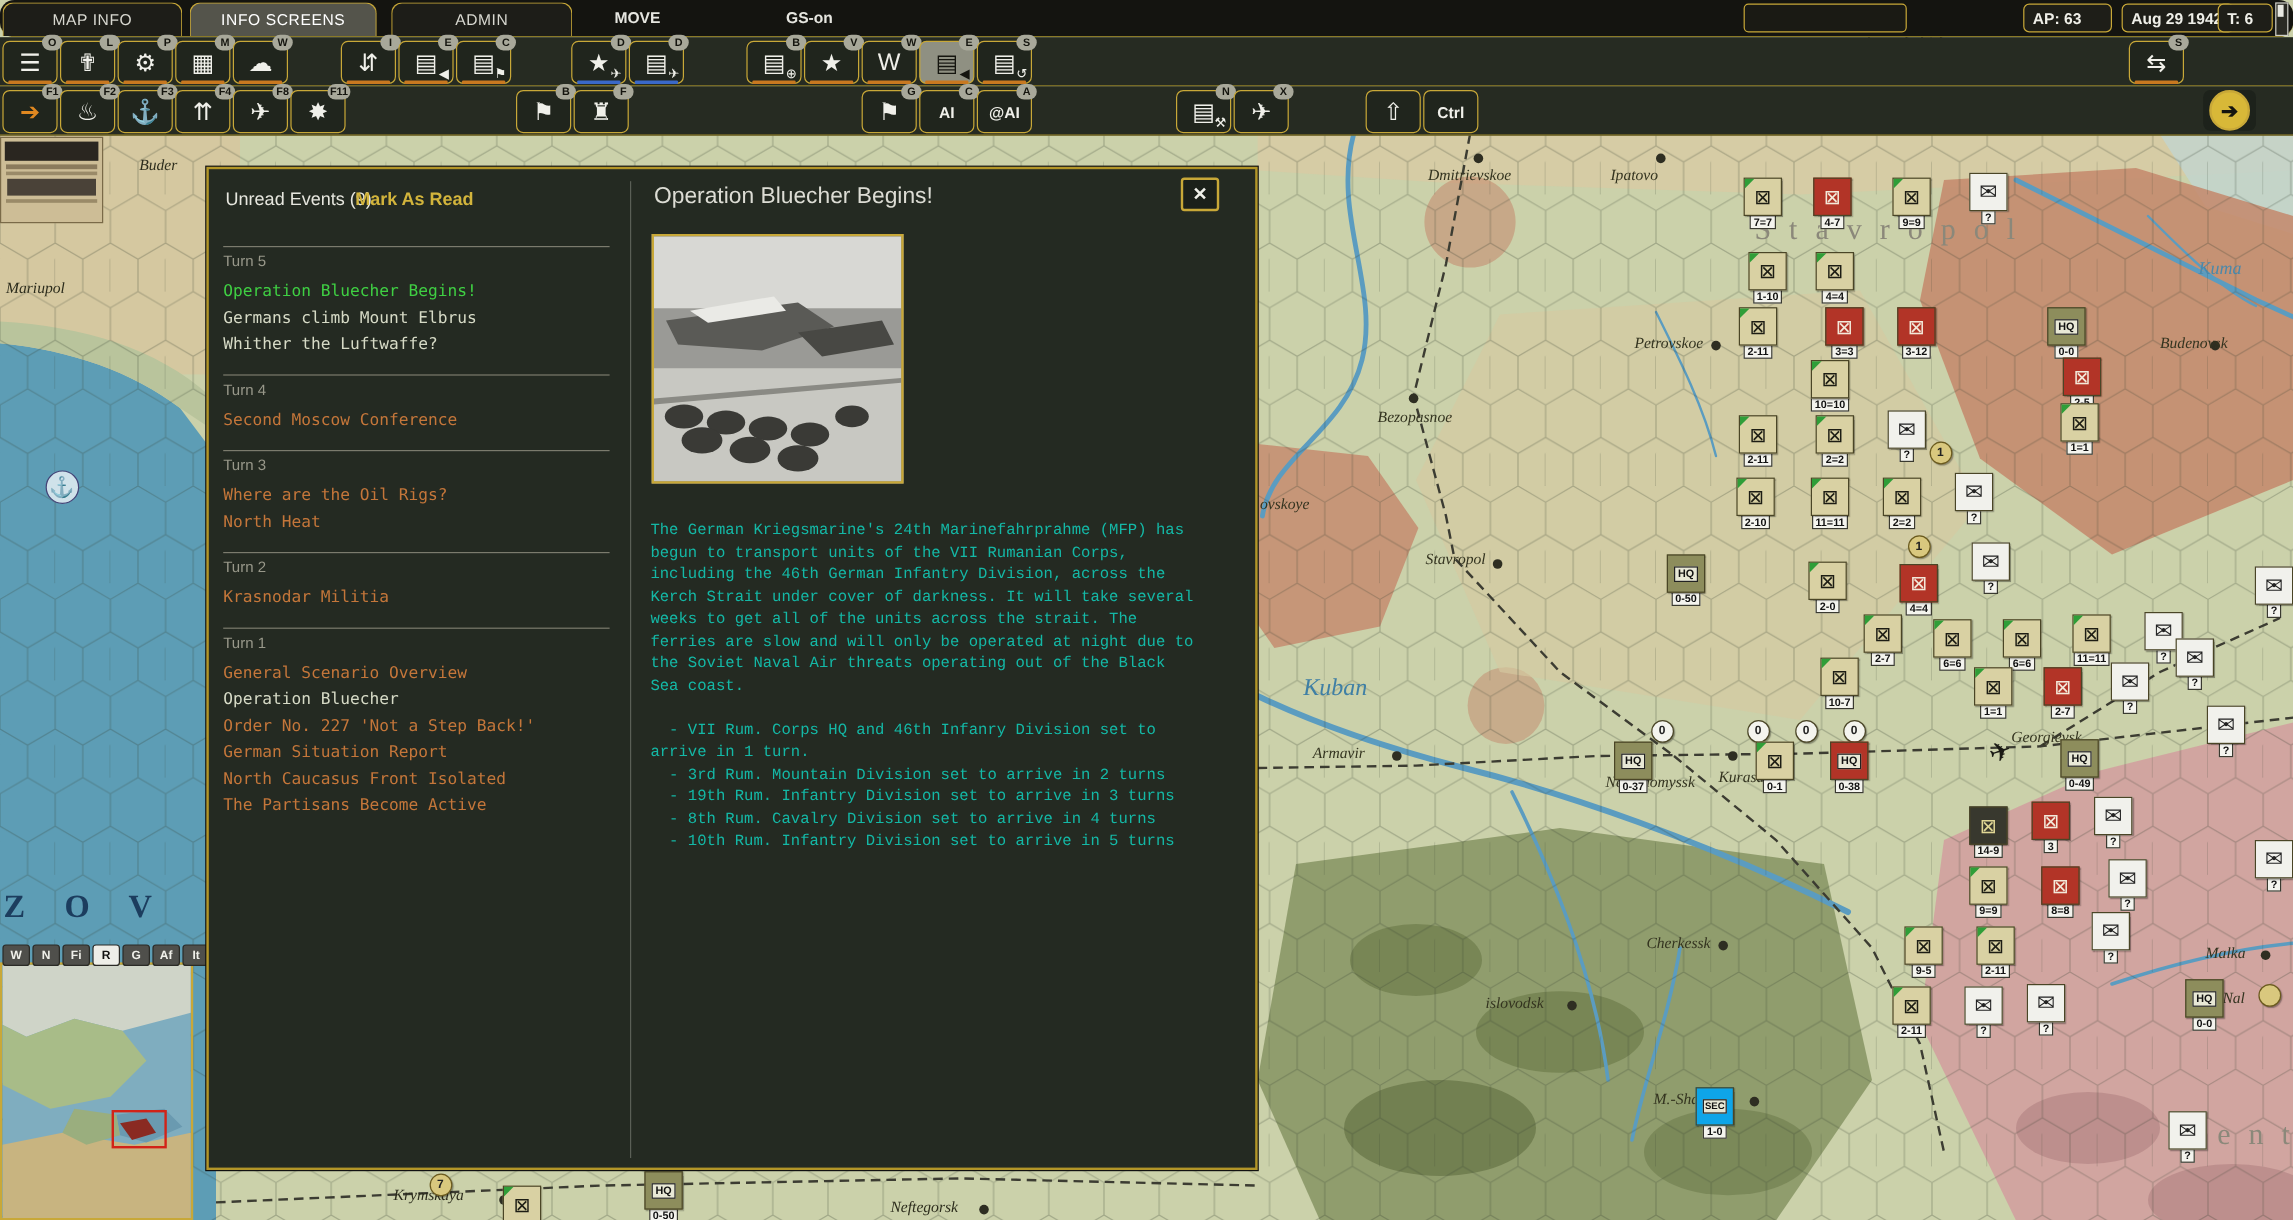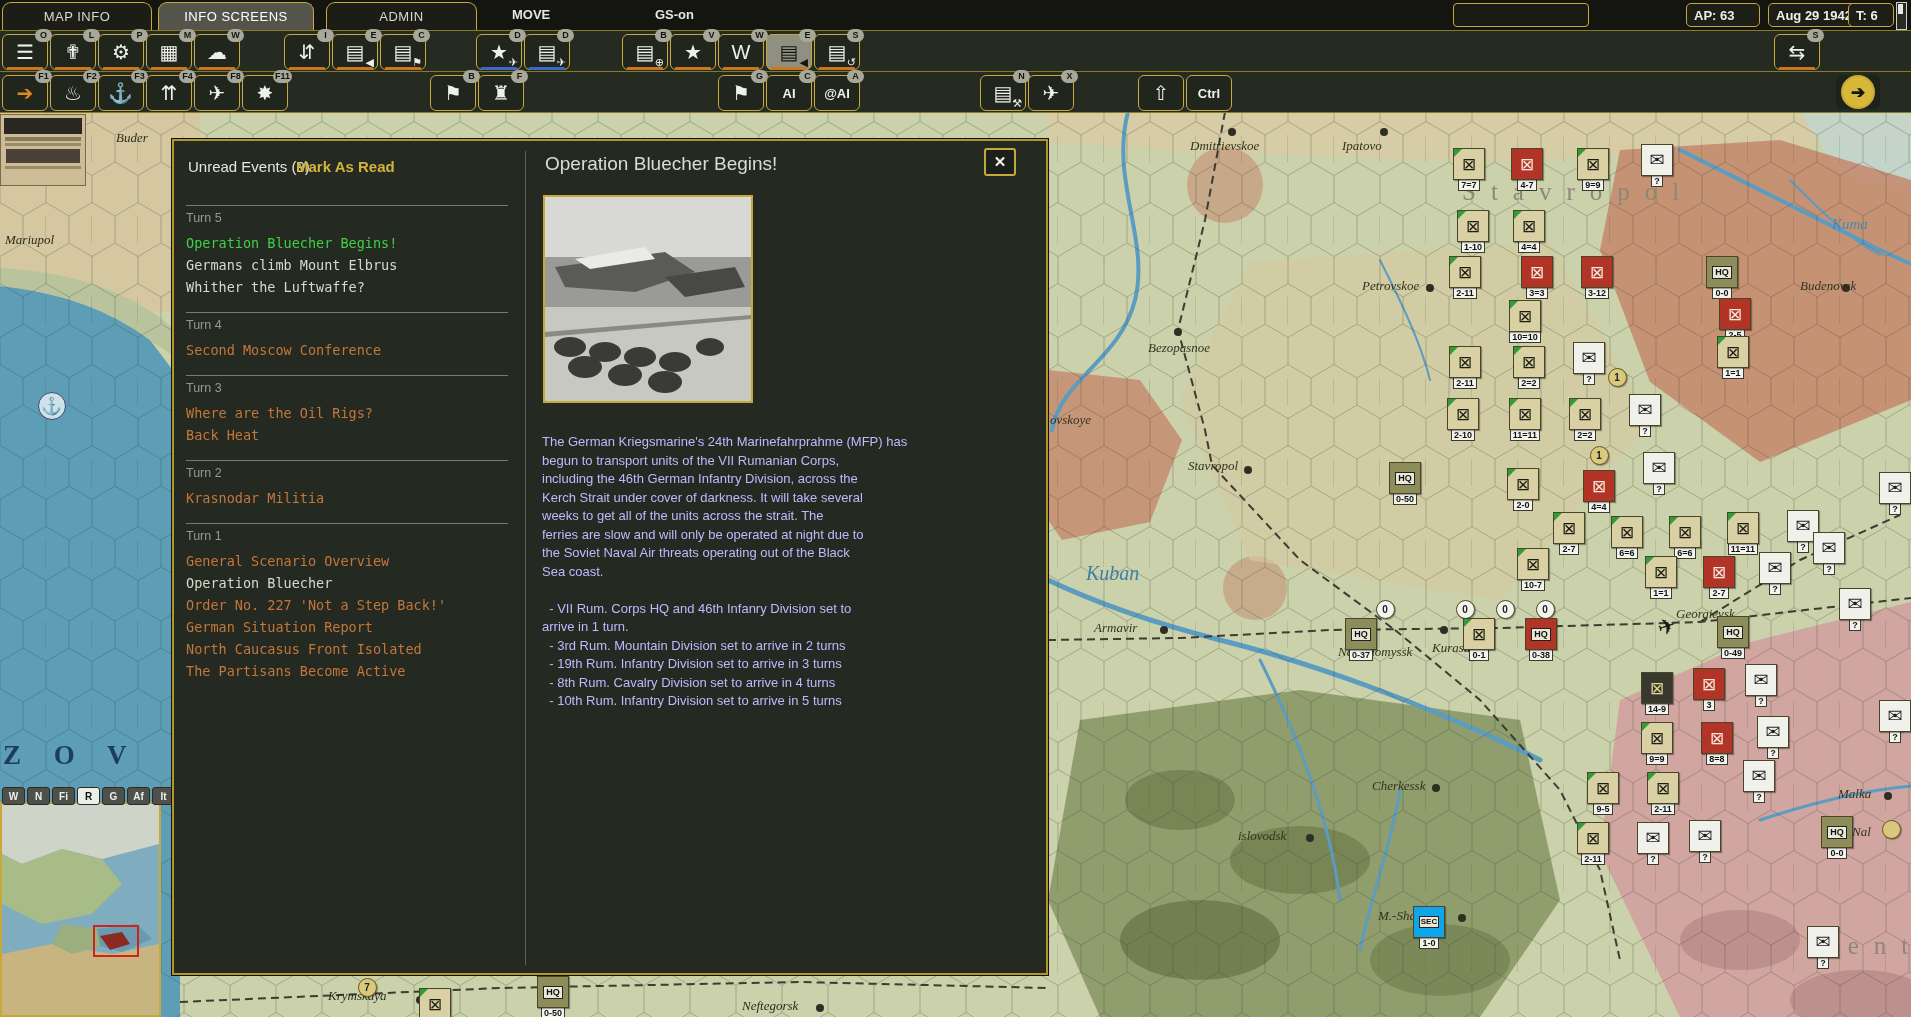--- a/index.html
+++ b/index.html
@@ -1,20 +1,20 @@
 <!DOCTYPE html>
 <html><head>
 <meta charset="utf-8">
 <style>
   html,body{margin:0;padding:0;background:#000;}
   #stage{position:relative;width:1911px;height:1017px;overflow:hidden;
          font-family:"Liberation Sans",sans-serif;background:#cbd1aa;}
   
   #tabbar{position:absolute;left:0;top:0;width:1911px;height:30px;background:#141410;z-index:30;
-          border-bottom:1px solid #8a7a28;}
+          border-bottom:1px solid #8a7a28;border-radius:12px;}
   .tab{position:absolute;top:2px;height:27px;border:1px solid #c8a838;border-bottom:none;
        border-radius:9px 9px 0 0;background:#1d1d18;color:#d8d8d0;font-size:13px;
        display:flex;align-items:center;justify-content:center;letter-spacing:.5px;}
   .tab.active{background:#54544b;color:#fff;}
   .toplabel{position:absolute;top:7px;color:#e6e6e0;font-size:13px;font-weight:bold;}
   .topfield{position:absolute;top:3px;height:22px;background:#16161272;border:1px solid #c8a838;border-radius:4px;background:#1a1a14;}
   .badge-box{position:absolute;top:3px;height:22px;border:1px solid #c8a838;border-radius:5px;
              background:#1e1e18;color:#efefe8;font-size:13px;font-weight:bold;display:flex;align-items:center;padding:0 7px;}
   #topscroll{position:absolute;right:4px;top:2px;width:9px;height:26px;border:1px solid #cfcfc8;background:#2a2a24;z-index:31;}
   #topscroll:before{content:"";position:absolute;left:1px;top:1px;width:5px;height:10px;background:#e8e8e2;}
@@ -77,21 +77,21 @@
   #events-list{position:absolute;left:12px;top:64px;width:322px;}
   .ev-section{border-top:1px solid #7b7b6d;padding:5px 0 12px;}
   .ev-turn{font-size:12.5px;color:#98988a;margin-bottom:9px;}
   .ev-item{font-family:"DejaVu Sans Mono",monospace;font-size:13.5px;line-height:18px;margin-bottom:4px;cursor:pointer;}
   .evc-pale{color:#d6dac6;} .evc-green{color:#3fcf43;} .evc-orange{color:#c4763a;}
   #event-close{position:absolute;right:30px;top:7px;width:28px;height:24px;border:2px solid #c8a838;border-radius:3px;
                background:#1b201a;color:#f0f0ea;font-size:15px;font-weight:bold;display:flex;align-items:center;justify-content:center;cursor:pointer;}
   #event-title{position:absolute;left:371px;top:12px;font-size:19px;color:#dcdcd4;}
   #event-photo{position:absolute;left:369px;top:54px;width:206px;height:204px;border:2px solid #c8a838;background:#888;}
   #event-body{position:absolute;left:368px;top:292px;width:500px;margin:0;
-              font-family:Liberation Sans, sans-serif;font-size:13px;line-height:18.5px;color:#c4b5fd;white-space:pre;}
+              font-family:Liberation Mono, monospace;font-size:13px;line-height:18.5px;color:#14b8a6;white-space:pre;}
 </style>
 </head>
 <body>
 
 <div id="stage">
 
   <div id="maplayer">
     <svg width="1911" height="1017">
       <defs>
         <pattern id="hexes" width="46" height="81" patternUnits="userSpaceOnUse">
@@ -520,21 +520,21 @@
           <div class="ev-item evc-pale">Germans climb Mount Elbrus</div>
           <div class="ev-item evc-pale">Whither the Luftwaffe?</div>
         </div>
         <div class="ev-section">
           <div class="ev-turn">Turn 4</div>
           <div class="ev-item evc-orange">Second Moscow Conference</div>
         </div>
         <div class="ev-section">
           <div class="ev-turn">Turn 3</div>
           <div class="ev-item evc-orange">Where are the Oil Rigs?</div>
-          <div class="ev-item evc-orange">Back Heat</div>
+          <div class="ev-item evc-orange">North Heat</div>
         </div>
         <div class="ev-section">
           <div class="ev-turn">Turn 2</div>
           <div class="ev-item evc-orange">Krasnodar Militia</div>
         </div>
         <div class="ev-section">
           <div class="ev-turn">Turn 1</div>
           <div class="ev-item evc-orange">General Scenario Overview</div>
           <div class="ev-item evc-pale">Operation Bluecher</div>
           <div class="ev-item evc-orange">Order No. 227 'Not a Step Back!'</div>

